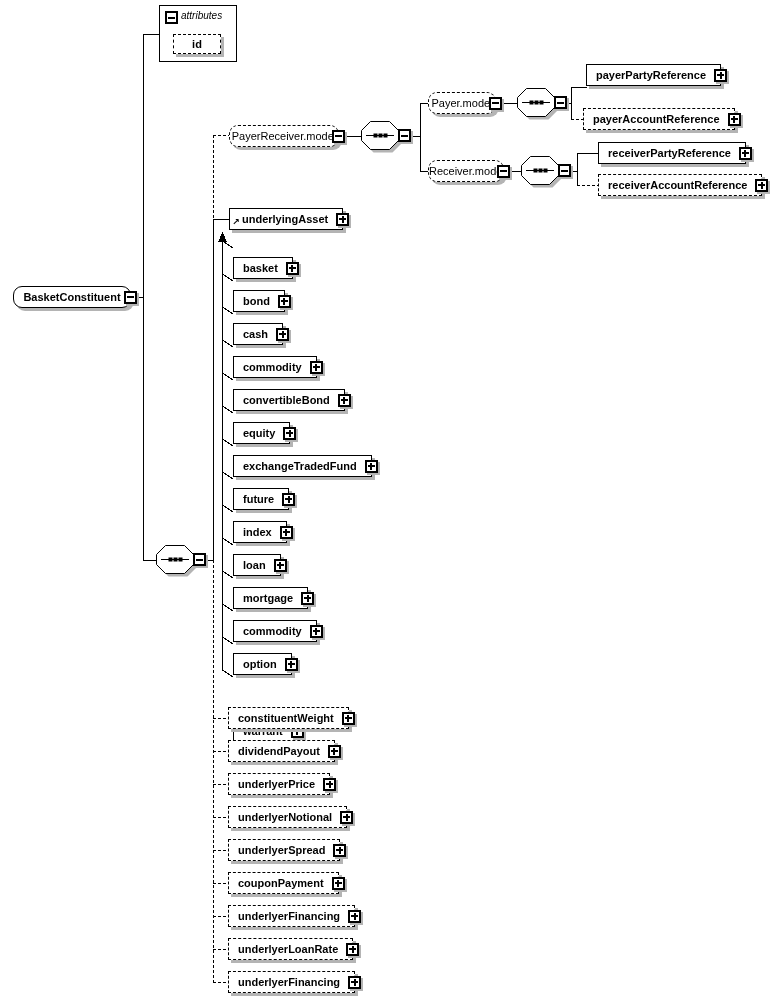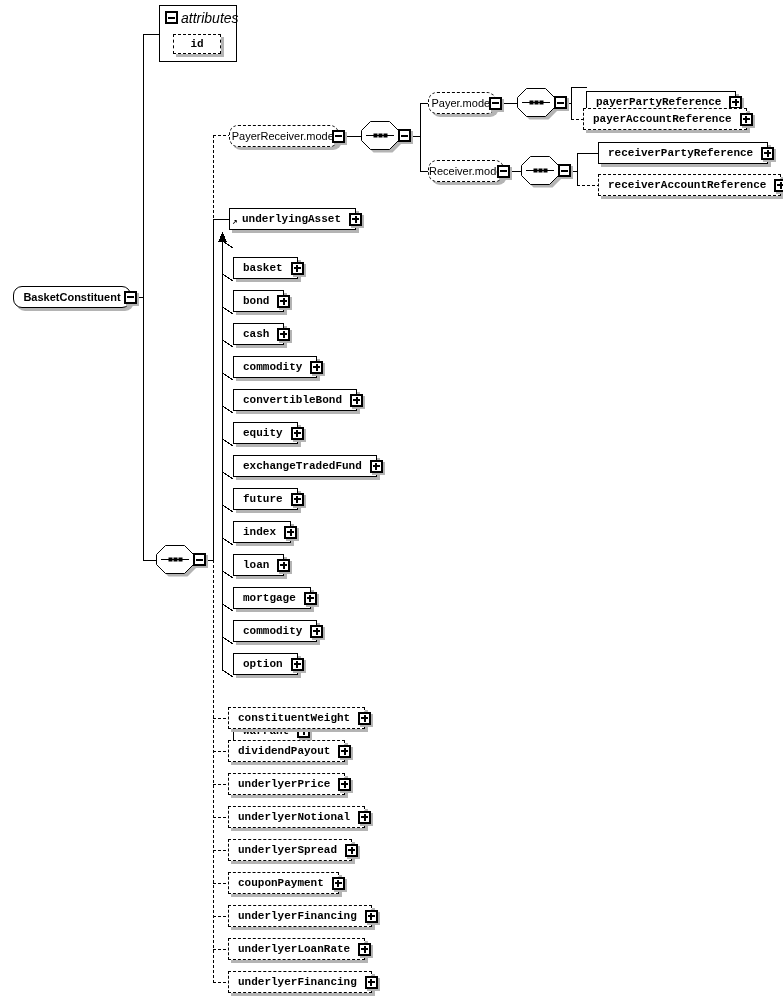--- a/index.html
+++ b/index.html
@@ -4,42 +4,42 @@
 <style>
   html,body{margin:0;padding:0;background:#ffffff;}
   .canvas{position:relative;width:783px;height:1002px;background:#fff;
           font-family:"Liberation Sans","DejaVu Sans",sans-serif;overflow:hidden;}
   .wires{position:absolute;left:0;top:0;z-index:1;}
 
   
   .ebox{position:absolute;z-index:2;height:22px;box-sizing:border-box;background:#fff;
         border:1px solid #000;box-shadow:3px 3px 0 0 #b4b4b4;
         font-weight:bold;font-size:11px;line-height:20px;color:#000;
-        padding:0 14px 0 9px;white-space:nowrap;font-family:Liberation Mono, monospace;}
+        padding:0 14px 0 9px;white-space:nowrap;}
   .ebox.dashed{border-style:dashed;}
   .member{left:233px;margin-top:12px;}
   .opt{left:228px;text-align:right;}
 
   
   .mbox{position:absolute;z-index:2;height:22px;box-sizing:border-box;background:#fff;
         border:1px solid #000;border-radius:9px;box-shadow:3px 3px 0 0 #b4b4b4;
         font-size:11px;line-height:20px;color:#000;text-align:center;white-space:nowrap;}
   .mbox.dashed{border-style:dashed;}
   .mbox.bold{font-weight:bold;}
 
   
   .toggle{position:absolute;z-index:3;width:13px;height:13px;box-sizing:border-box;
           background:#fff;border:2px solid #000;box-shadow:2px 2px 0 0 #b4b4b4;}
   .toggle::before{content:"";position:absolute;left:1px;right:1px;top:3.5px;height:2px;background:#000;}
   .toggle.plus::after{content:"";position:absolute;top:1px;bottom:1px;left:3.5px;width:2px;background:#000;}
   .toggle.attach{right:-7px;top:3.5px;}
 
   
   .attrbox{position:absolute;z-index:2;box-sizing:border-box;background:#fff;border:1px solid #000;}
-  .attr-label{position:absolute;left:21px;top:4px;font-style:italic;font-size:14px;color:#000;}
+  .attr-label{position:absolute;left:21px;top:4px;font-style:italic;font-size:10px;color:#000;}
   .idbox{text-align:center;padding:0;height:20px;line-height:18px;}
 
   .seqgroup{position:absolute;z-index:2;width:56px;height:36px;}
   .seqgroup svg{position:absolute;left:0;top:0;}
   .subst-marker{position:absolute;left:2px;top:6px;font-size:9px;font-weight:bold;line-height:14px;}
   .lbl{display:inline;}
 </style>
 </head>
 <body>
 
@@ -156,21 +156,21 @@
       <polygon points="12.5,3.5 31.5,3.5 40.5,12.5 40.5,22.5 31.5,31.5 12.5,31.5 3.5,22.5 3.5,12.5" fill="#b4b4b4"></polygon>
       <polygon points="9.5,0.5 28.5,0.5 37.5,9.5 37.5,19.5 28.5,28.5 9.5,28.5 0.5,19.5 0.5,9.5" fill="#ffffff" stroke="#000000"></polygon>
       <line x1="5" y1="14.5" x2="33" y2="14.5" stroke="#000000"></line>
       <rect x="12.5" y="12.5" width="4" height="4" fill="#000000"></rect>
       <rect x="17.5" y="12.5" width="4" height="4" fill="#000000"></rect>
       <rect x="22.5" y="12.5" width="4" height="4" fill="#000000"></rect>
     </svg>
     <span class="toggle" style="left:37px;top:8px"></span>
   </div>
 
-  <div class="ebox" style="left:586px;top:91px">
+  <div class="ebox" style="left:586px;top:64px">
     <span class="lbl">payerPartyReference</span>
     <span class="toggle plus attach"></span>
   </div>
   <div class="ebox dashed" style="left:583px;top:108px">
     <span class="lbl">payerAccountReference</span>
     <span class="toggle plus attach"></span>
   </div>
 
   <div class="mbox dashed" style="left:428px;top:160px;width:76px">
     <span class="lbl">Receiver.model</span>

